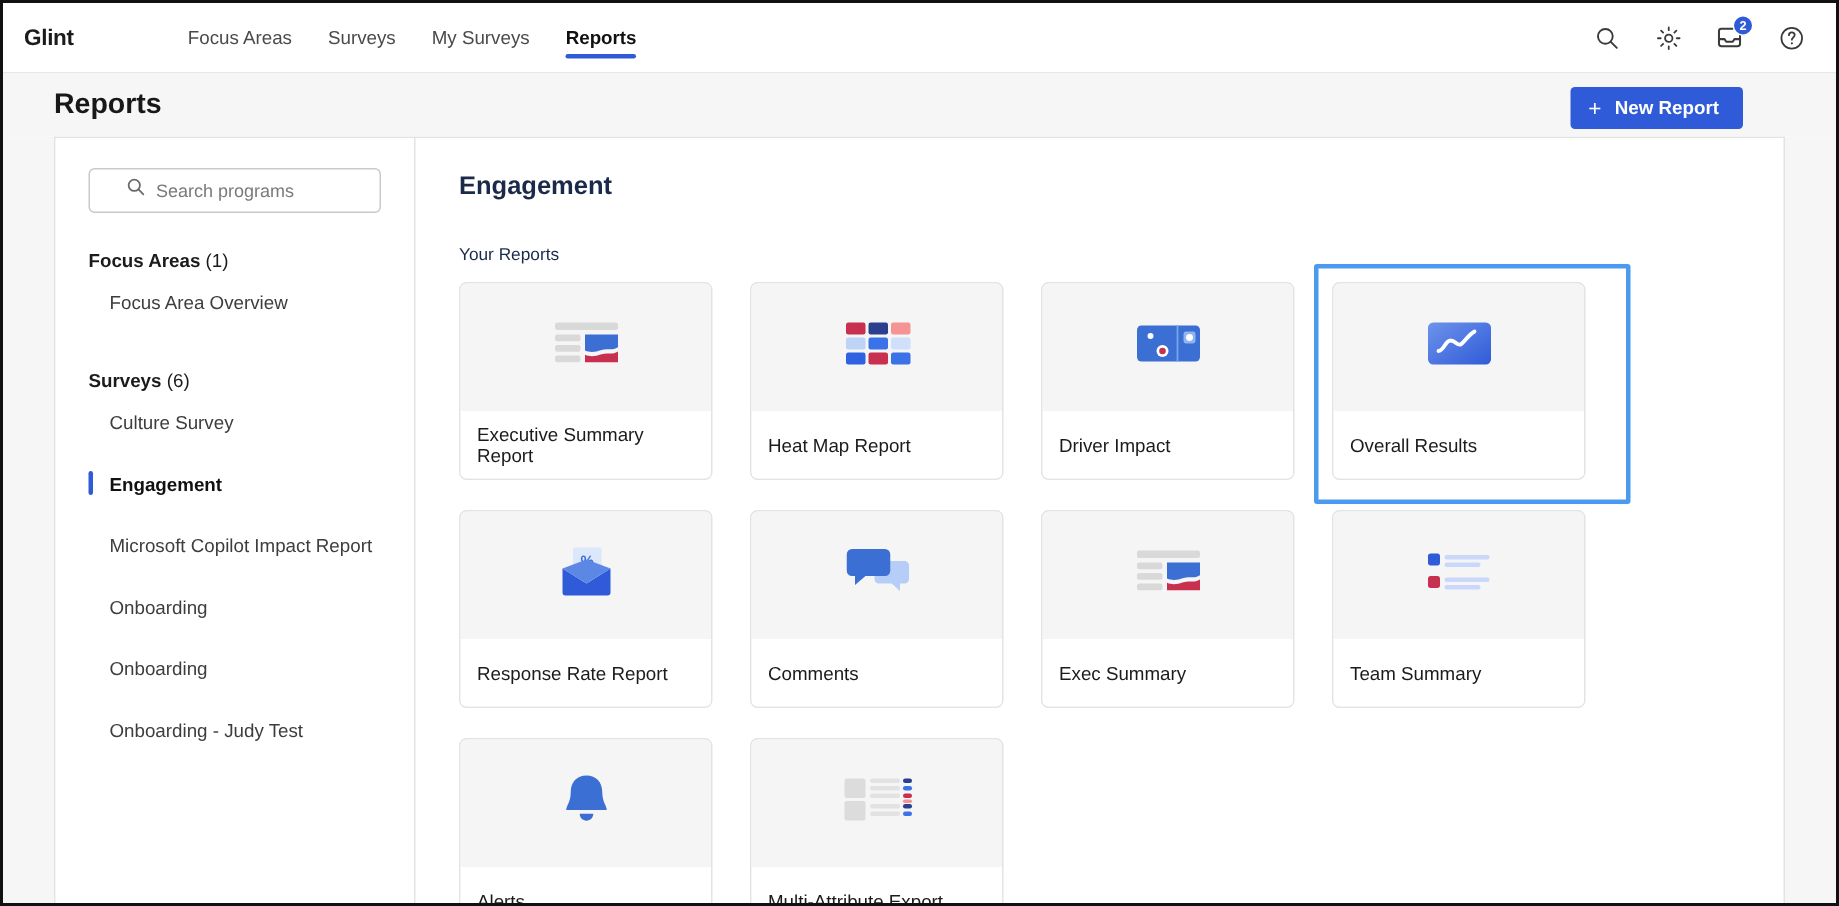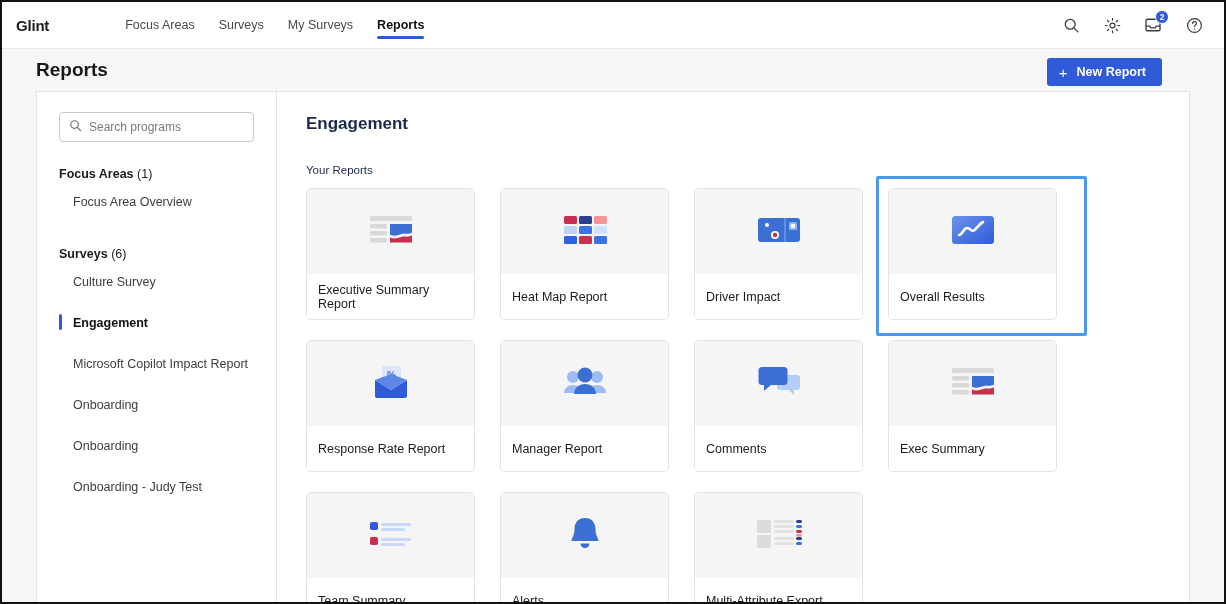--- a/index.html
+++ b/index.html
@@ -128,21 +128,21 @@
     border-right: 1px solid #e3e3e3;
     padding: 20px 0 0 0;
   }
   .searchwrap { padding: 0 22px 0 22px; }
   .searchbox {
     height: 30px;
     border: 1px solid #c9c9c9;
     border-radius: 4px;
     display: flex;
     align-items: center;
-    padding: 0 9px;
+    padding: 0 24px;
     gap: 7px;
     background: #fff;
   }
   .searchbox input {
     border: none; outline: none;
     font-family: "Liberation Sans", sans-serif;
     font-size: 12px;
     color: #333;
     width: 100%;
     background: transparent;
@@ -410,37 +410,20 @@
                     <text x="25.5" y="15.5" font-family="Liberation Sans, sans-serif" font-size="10" font-weight="bold" fill="#3b6fd4" text-anchor="middle">%</text>
                     <path d="M9 17l16 10 16-10v16a2 2 0 0 1-2 2H11a2 2 0 0 1-2-2z" fill="#2f5bd8"></path>
                     <path d="M9 17l16-6 16 6-16 10z" fill="#5c87e4"></path>
                   </svg>
                 </span>
               </div>
               <div class="cardlabel">Response Rate Report</div>
             </div>
           </div>
 
-          <div class="cardwrap">
-            <div class="card">
-              <div class="cardicon">
-                <span>
-                  <svg width="50" height="38" viewBox="0 0 50 38">
-                    <circle cx="13" cy="14" r="6" fill="#9dbcf4"></circle>
-                    <path d="M4 30c0-5 4-8 9-8s9 3 9 8z" fill="#9dbcf4"></path>
-                    <circle cx="37" cy="14" r="6" fill="#9dbcf4"></circle>
-                    <path d="M28 30c0-5 4-8 9-8s9 3 9 8z" fill="#9dbcf4"></path>
-                    <circle cx="25" cy="12" r="7.5" fill="#3b6fd4"></circle>
-                    <path d="M14 31c0-6 5-10 11-10s11 4 11 10z" fill="#3b6fd4"></path>
-                  </svg>
-                </span>
-              </div>
-              <div class="cardlabel">Manager Report</div>
-            </div>
-          </div>
 
           <div class="cardwrap">
             <div class="card">
               <div class="cardicon">
                 <span>
                   <svg width="50" height="38" viewBox="0 0 50 38">
                     <path d="M26 12h17a3 3 0 0 1 3 3v9a3 3 0 0 1-3 3h-3v5l-5.5-5H26a3 3 0 0 1-3-3v-9a3 3 0 0 1 3-3z" fill="#b6cdf7"></path>
                     <path d="M8 4h22a3.5 3.5 0 0 1 3.5 3.5v11A3.5 3.5 0 0 1 30 22h-13l-7 6v-6H8a3.5 3.5 0 0 1-3.5-3.5v-11A3.5 3.5 0 0 1 8 4z" fill="#3b6fd4"></path>
                   </svg>
                 </span>

